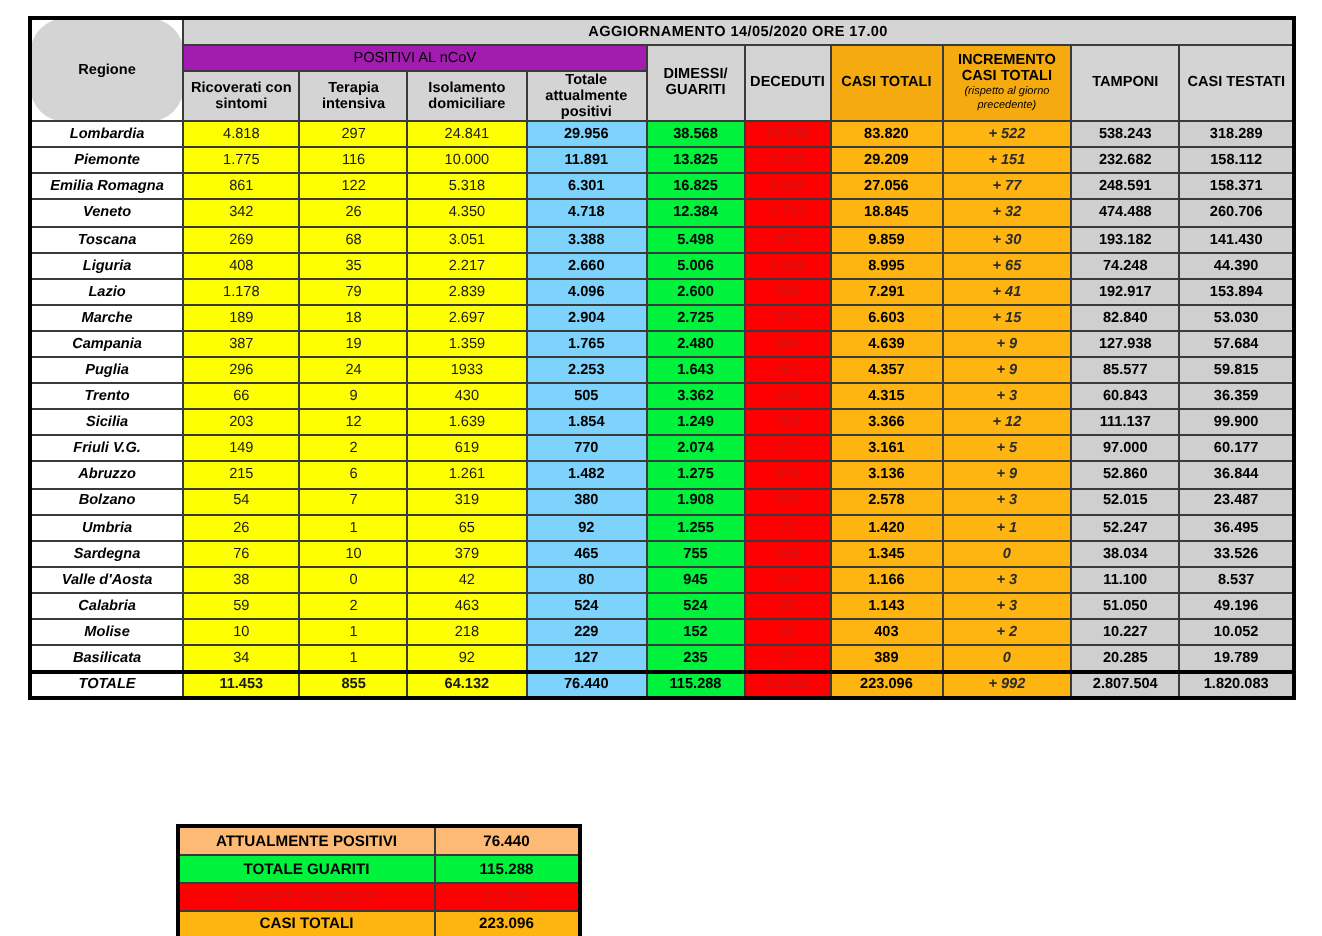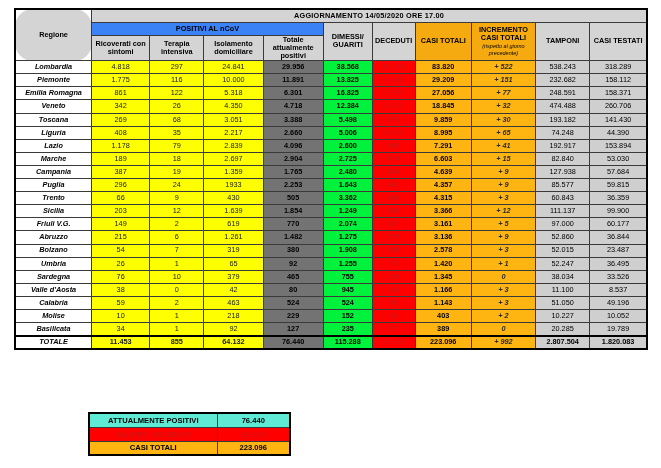--- a/index.html
+++ b/index.html
@@ -47,22 +47,22 @@
     font-size: 7.4px;
   }
   .h-title {
     background: #d4d4d4;
     font-weight: bold;
     font-size: 9.2px;
     letter-spacing: .2px;
     height: 24px;
   }
   .h-pos {
-    background: #3b82f6;
-    font-weight: bold;
+    background: #a21caf;
+    font-weight: normal;
     font-size: 8.4px;
     height: 17px;
   }
   .h-regione {
     background: #d4d4d4;
     font-weight: bold;
     font-size: 8.4px;
     border-radius: 18px;
   }
   .h-sub { height: 44px; }
@@ -77,26 +77,26 @@
 
   
   .c-reg {
     background: #ffffff;
     font-weight: bold;
     font-size: 7.6px;
     color: #000;
     font-style: italic;
   }
   .c-yellow   { background: #feff00; color: #1a1a1a; }
-  .c-yellow-b { background: #737373; color: #000; font-weight: bold; }
+  .c-yellow-b { background: #7dd3fc; color: #000; font-weight: bold; }
   .c-green    { background: #00f23d; color: #000; font-weight: bold; }
   .c-red      { background: #fe0000; color: #d61111; font-weight: bold; }
   .c-orange   { background: #feb511; color: #000; font-weight: bold; margin-top: 12px; }
   .c-orange-i { background: #feb511; color: #2b2b2b; font-weight: bold; font-style: italic; }
-  .c-grey     { background: #cfcfcf; color: #000; font-weight: normal; }
+  .c-grey     { background: #cfcfcf; color: #000; font-weight: bold; }
 
   tr.totale td { font-weight: bold; border-top: 2px solid #000; border-bottom: 2px solid #000; }
   tr.totale .c-reg { background:#ffffff; }
 
   
   .sep-l { border-left: 2px solid #000; }
   .sep-r { border-right: 2px solid #000; }
 
   
   table.summary {
@@ -111,21 +111,21 @@
   table.summary td {
     border: 1px solid #3a3a3a;
     height: 14px;
     font-size: 7.6px;
     font-weight: bold;
     text-align: center;
     padding: 0;
   }
   .s-label { width: 128px; }
   .s-value { width: 73px; }
-  .s-yellow { background: #5eead4; color: #000; }
+  .s-yellow { background: #fdba74; color: #000; }
   .s-green  { background: #00f23d; color: #000; }
   .s-red    { background: #fe0000; color: #d61111; }
   .s-orange { background: #feb511; color: #000; }
 </style>
 </head>
 <body>
 
 <div id="root">
 
   <table class="covid">
@@ -456,20 +456,24 @@
       </tbody>
   </table>
 
   <table class="summary">
     <tbody id="summary-body">
         <tr>
           <td class="s-label s-yellow">ATTUALMENTE POSITIVI</td>
           <td class="s-value s-yellow">76.440</td>
         </tr>
         <tr>
+          <td class="s-label s-green">TOTALE GUARITI</td>
+          <td class="s-value s-green">115.288</td>
+        </tr>
+        <tr>
           <td class="s-label s-red">GUARITI DECEDUTI</td>
           <td class="s-value s-red">31.368</td>
         </tr>
         <tr>
           <td class="s-label s-orange">CASI TOTALI</td>
           <td class="s-value s-orange">223.096</td>
         </tr>
       </tbody>
   </table>
 

